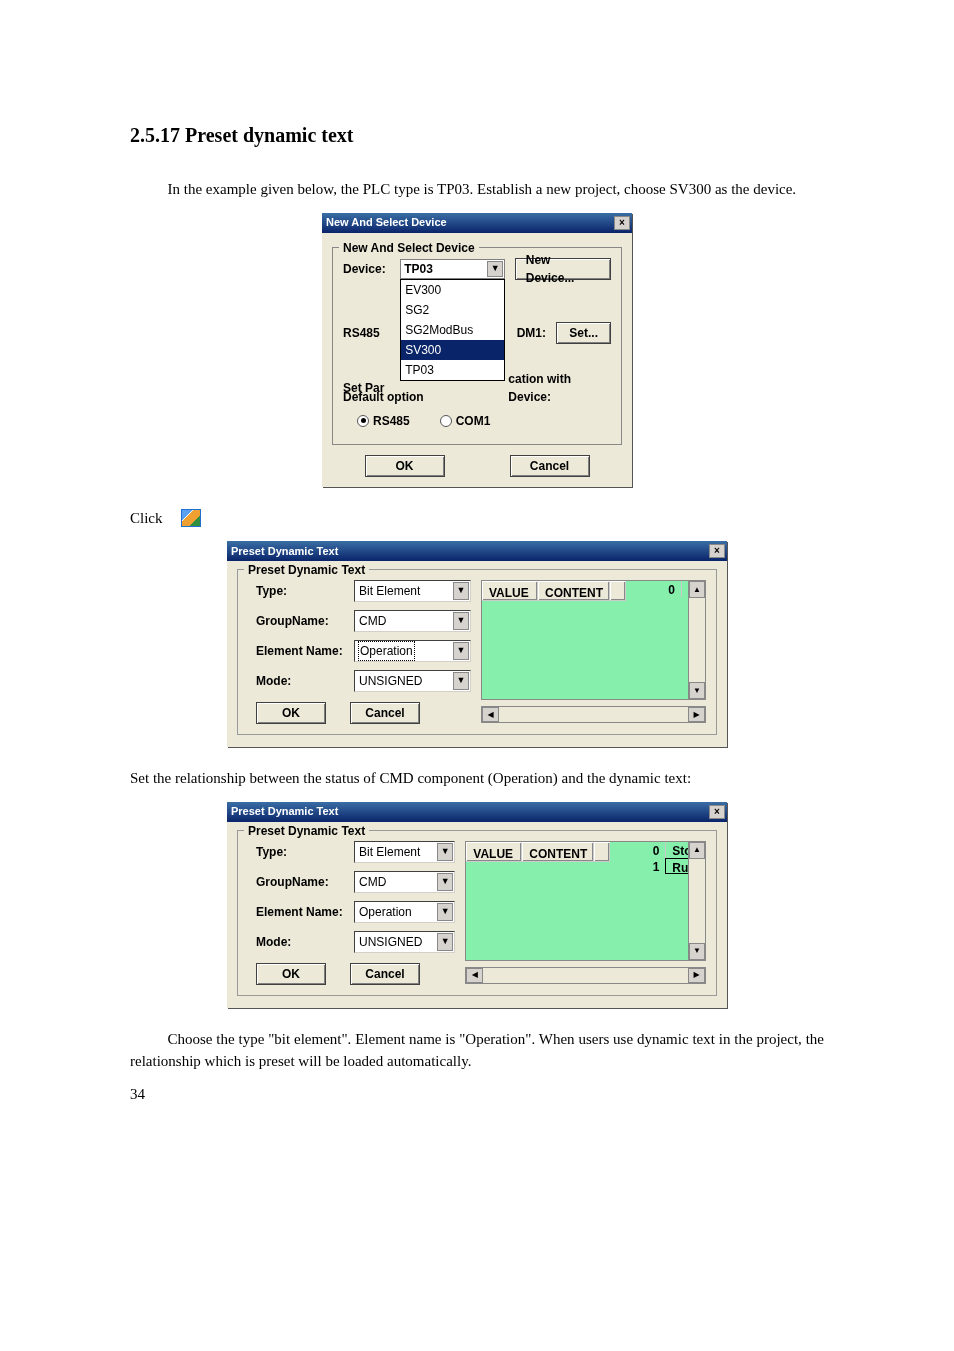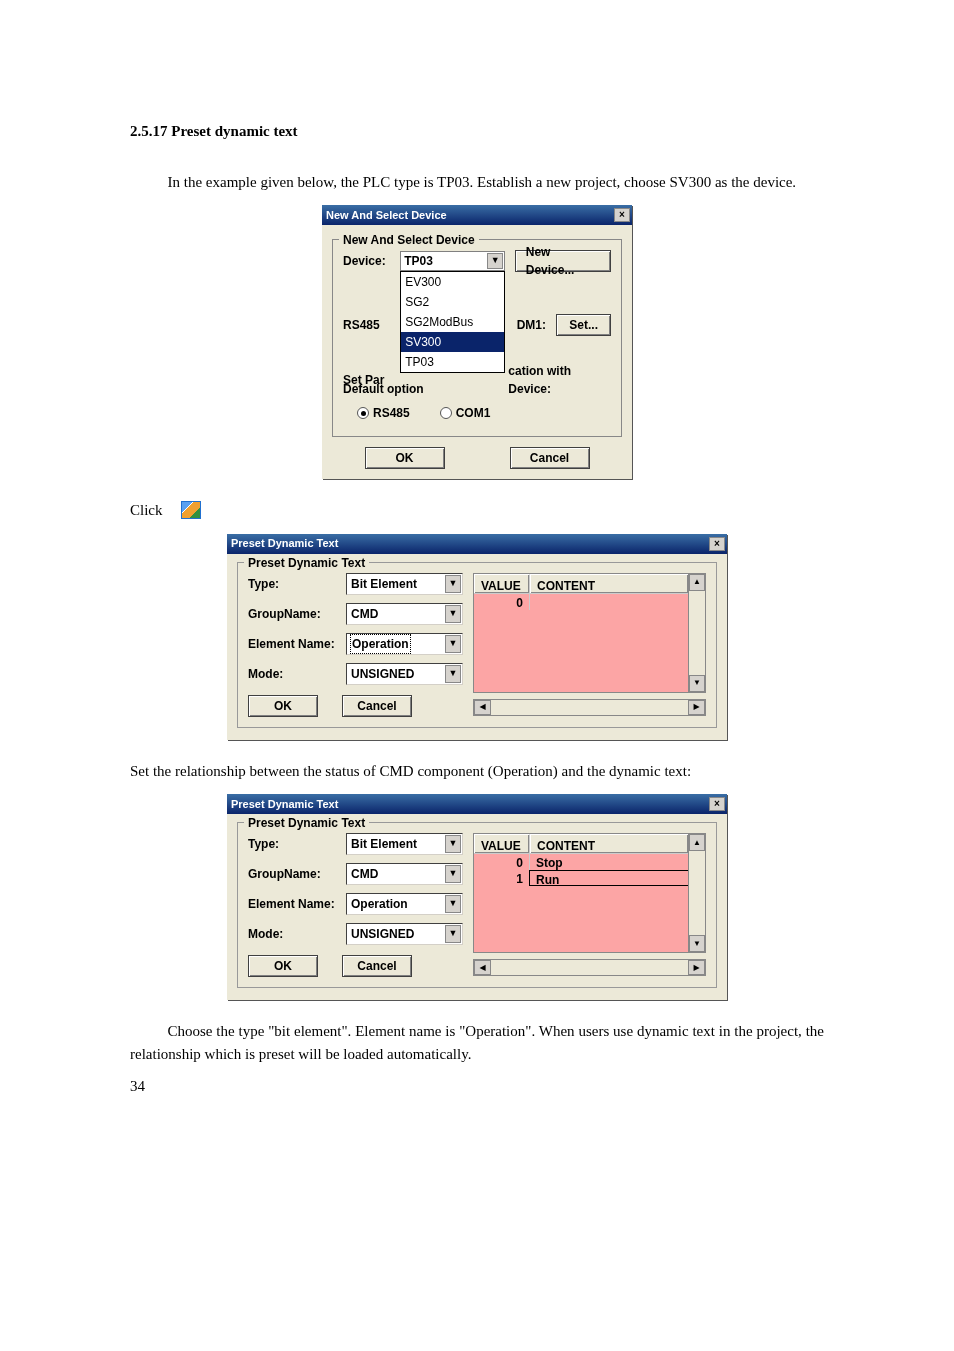--- a/index.html
+++ b/index.html
@@ -9,21 +9,21 @@
       background: #fff;
       width: 954px;
       padding: 120px 130px 40px 130px;
       font-size: 15px;
       line-height: 1.5;
       color: #000;
     }
 
     .section-title {
       font-weight: bold;
-      font-size: 15px;
+      font-size: 20px;
       margin-bottom: 28px;
     }
 
     .body-para {
       margin-bottom: 10px;
       text-align: justify;
     }
 
     .indent { text-indent: 2.5em; }
 
@@ -127,52 +127,51 @@
       margin-right: 4px;
     }
     .radio.checked::after { content: ""; width: 5px; height: 5px; background: #000; border-radius: 50%; }
 
     
     .pdt-window { width: 500px; }
     .pdt-body { padding: 8px 10px 12px 10px; }
     .pdt-fieldset { border: 1px solid #999; padding: 10px 10px 10px 10px; position: relative; }
     .pdt-legend { position: absolute; top: -9px; left: 6px; background: #ece9d8; padding: 0 4px; font-weight: bold; }
     .pdt-grid { display: flex; gap: 10px; }
-    .left-col { width: 215px; }
+    .left-col { width: 215px; margin-left: 8px; }
     .form-row { display: flex; align-items: center; margin-bottom: 8px; }
     .form-row .flbl { width: 98px; font-weight: bold; font-size: 12px; }
     .form-row .finput {
       flex: 1; height: 22px;
       background: #fff;
       border-top: 1px solid #404040;
       border-left: 1px solid #404040;
       border-right: 1px solid #d4d0c8;
       border-bottom: 1px solid #d4d0c8;
       display: inline-flex; align-items: center;
       padding: 0 4px;
       position: relative;
-      font-weight: bold;
+      font-weight: normal;
     }
     .form-row .finput .dd {
       position: absolute; right: 1px; top: 1px;
       width: 16px; height: 18px;
       background: #d6d3ce;
       border: 1px solid #888;
       display: inline-flex; align-items: center; justify-content: center;
       font-size: 9px;
     }
 
     .right-col { flex: 1; }
     .tbl-wrap {
       border: 1px solid #888;
-      background: #fca5a5;
+      background: #86efac;
       height: 120px;
       position: relative;
       display: flex;
-      flex-direction: column;
     }
     .tbl-head { display: flex; background: #ece9d8; border-bottom: 1px solid #ccc; height: 20px; }
     .tbl-head .th {
       border-right: 1px solid #ccc;
       border-top: 1px solid #fff;
       border-left: 1px solid #fff;
       padding: 2px 6px;
       font-weight: bold;
       box-shadow: inset -1px -1px 0 #888;
     }

